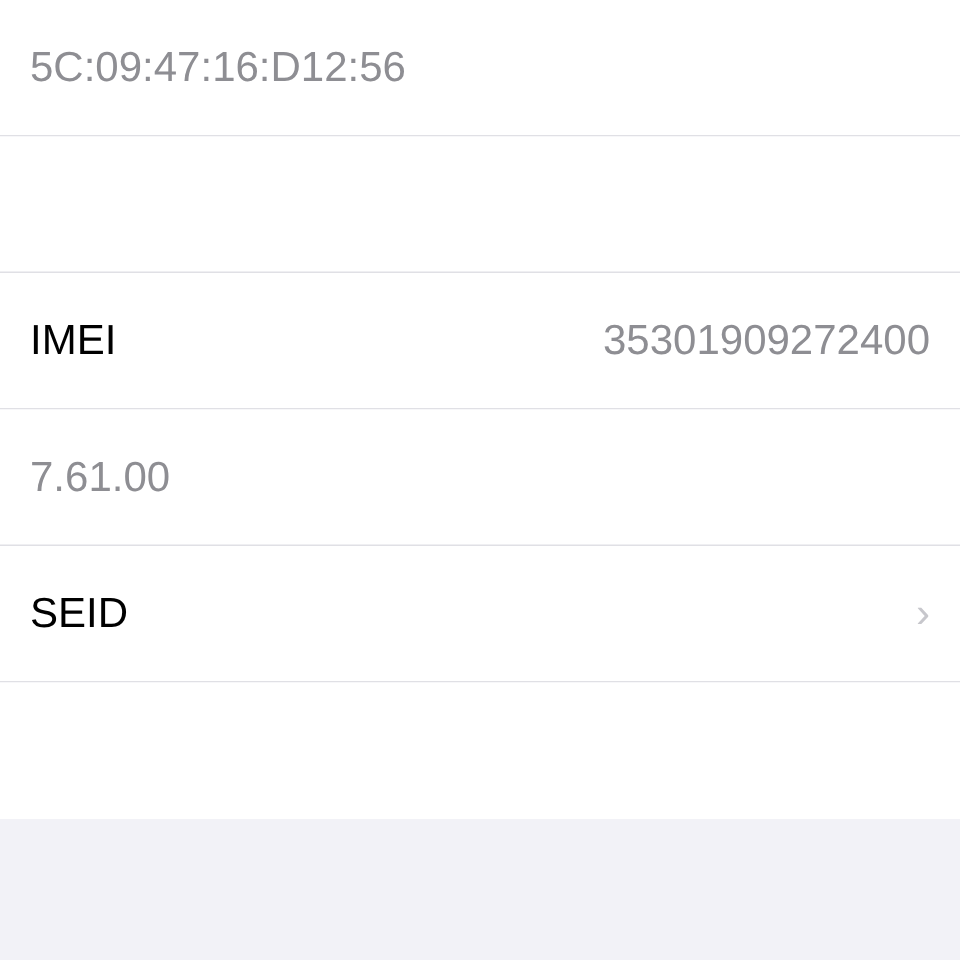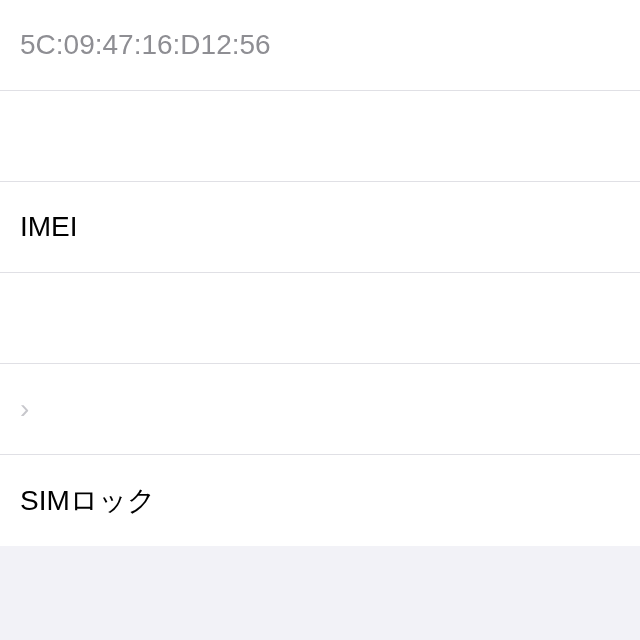--- a/index.html
+++ b/index.html
@@ -68,24 +68,30 @@
 <div class="settings-list">
     <div class="settings-row">
       <div class="row-right">
         <span class="row-value">5C:09:47:16:D12:56</span>
       </div>
     </div>
     <div class="settings-row">
     </div>
     <div class="settings-row">
       <span class="row-label">IMEI</span>
+      <div class="row-right">
+        <span class="row-value">35301909272400</span>
+      </div>
     </div>
     <div class="settings-row">
+      <div class="row-right">
+        <span class="row-value">7.61.00</span>
+      </div>
     </div>
     <div class="settings-row">
+      <span class="row-label">SEID</span>
       <div class="row-right">
         <span class="chevron-icon">›</span>
       </div>
     </div>
     <div class="settings-row">
-      <span class="row-label">SIMロック</span>
     </div>
   </div>
 
 </body></html>

